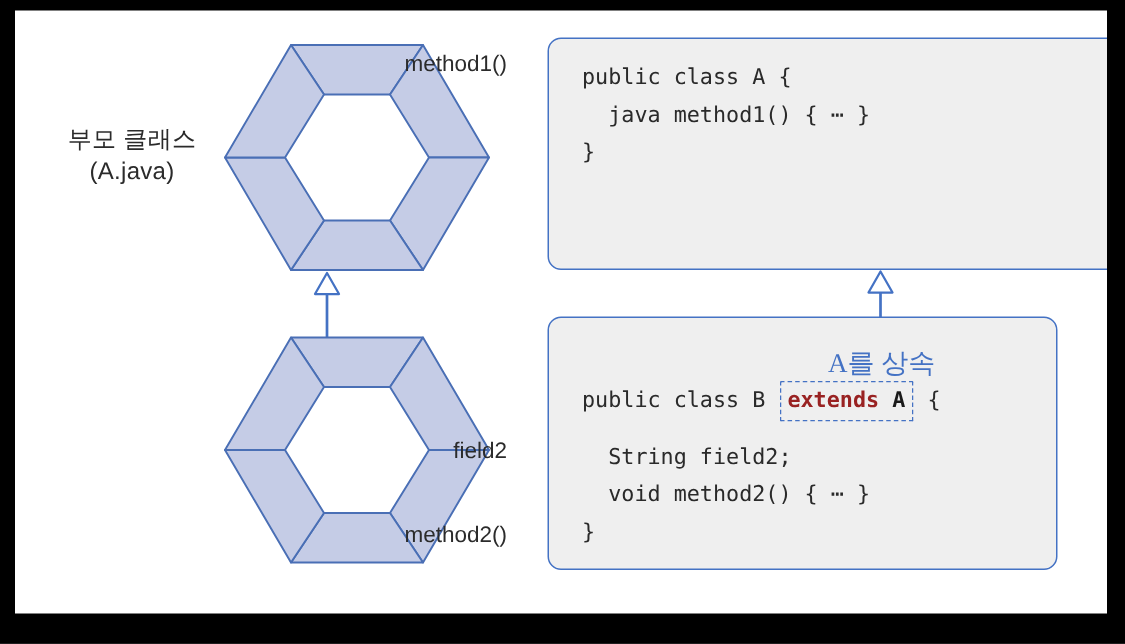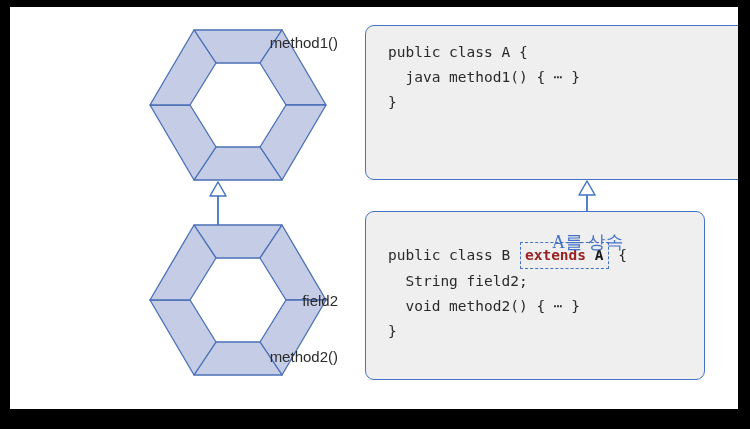--- a/index.html
+++ b/index.html
@@ -83,21 +83,21 @@
     font-weight: bold;
   }
   .kw-classname {
     color: #1a1a1a;
     font-weight: bold;
   }
   .extends-box {
     display: inline-block;
     border: 1.4px dashed #4472c4;
     padding: 0px 4px;
-    margin: 0 1px;
+    margin: 12px 1px;
     border-radius: 1px;
   }
 
   
   #annot-inherit {
     position: absolute;
     color: #4472c4;
     font-size: 18px;
     line-height: 16px;
     white-space: nowrap;
@@ -107,20 +107,24 @@
   
   .uml-arrow { position: absolute; }
   .uml-arrow svg { display: block; overflow: visible; }
 </style>
 </head>
 <body>
 
 <div id="frame">
   <div id="canvas">
 
+    <div class="side-label" id="label-parent">
+      <span>부모 클래스</span>
+      <span class="ln2">(A.java)</span>
+    </div>
 
 
     <div class="hex-group" id="hex-parent" style="left:138px; top:13px; width:190px; height:170px;">
       <svg width="190" height="170" viewBox="0 0 190 170">
 
         <g stroke="#4A6FB5" stroke-width="1.3" stroke-linejoin="round">
 
           <polygon points="46,10 134,10 112,43 68,43" fill="#C5CCE6"></polygon>
           <polygon points="134,10 178,85 138,85 112,43" fill="#C5CCE6"></polygon>
           <polygon points="178,85 134,160 112,127 138,85" fill="#C5CCE6"></polygon>

